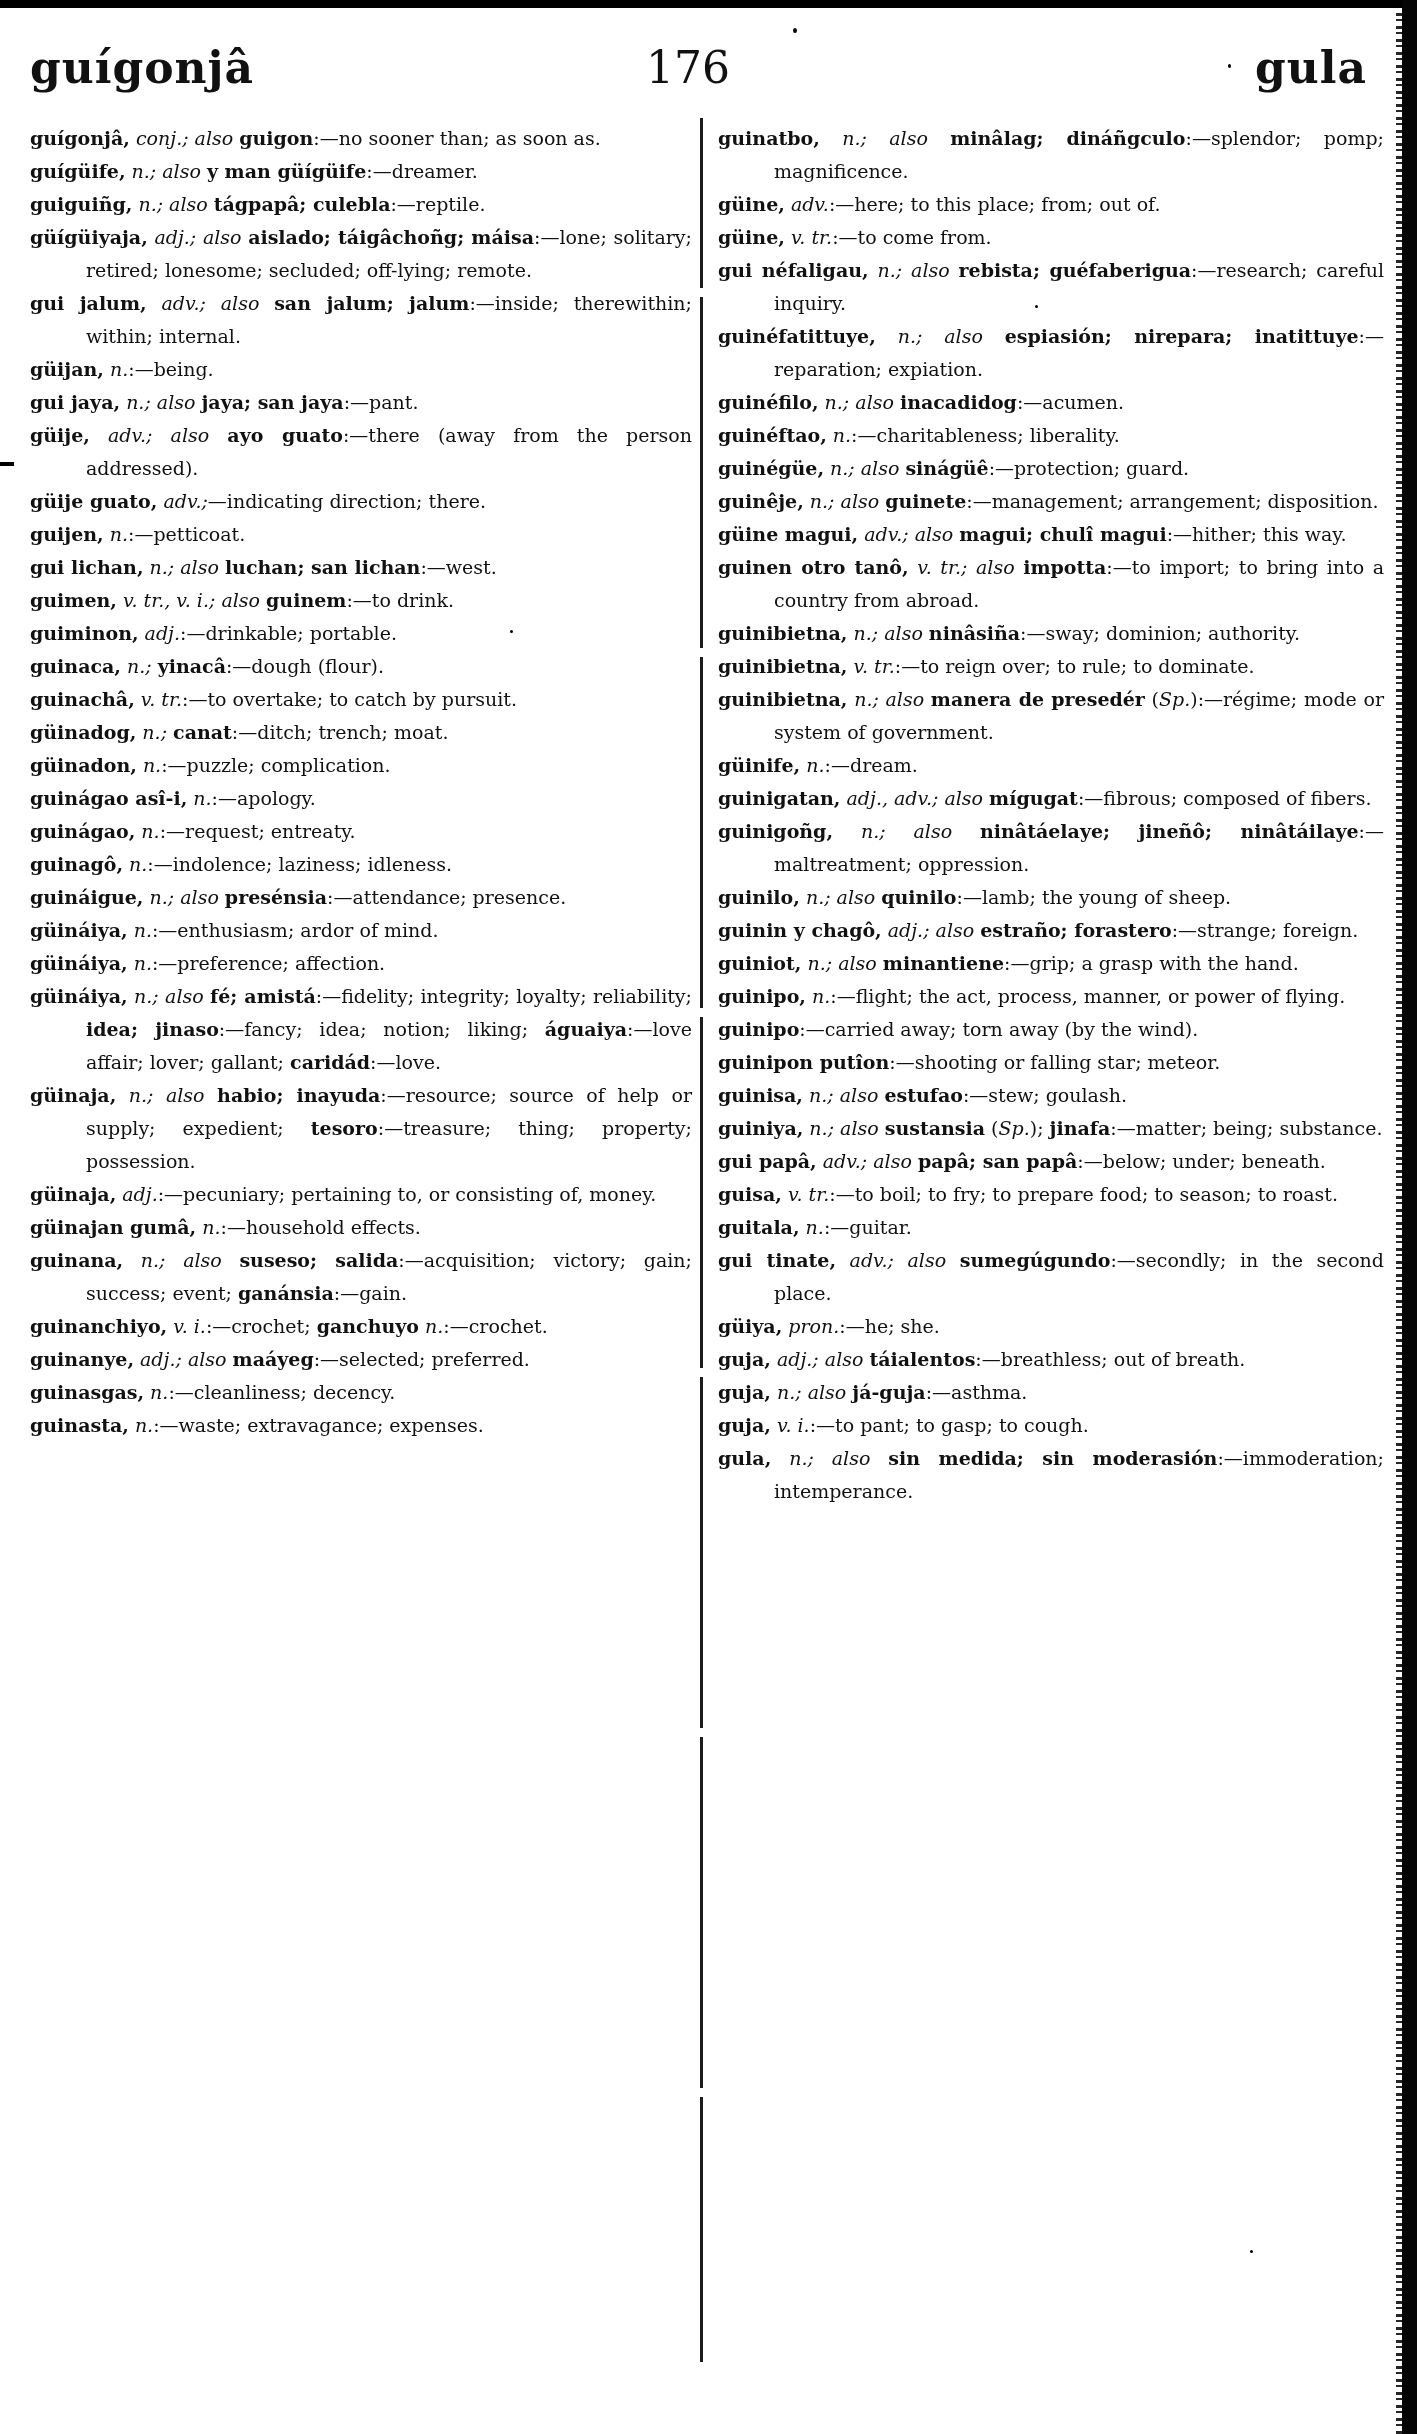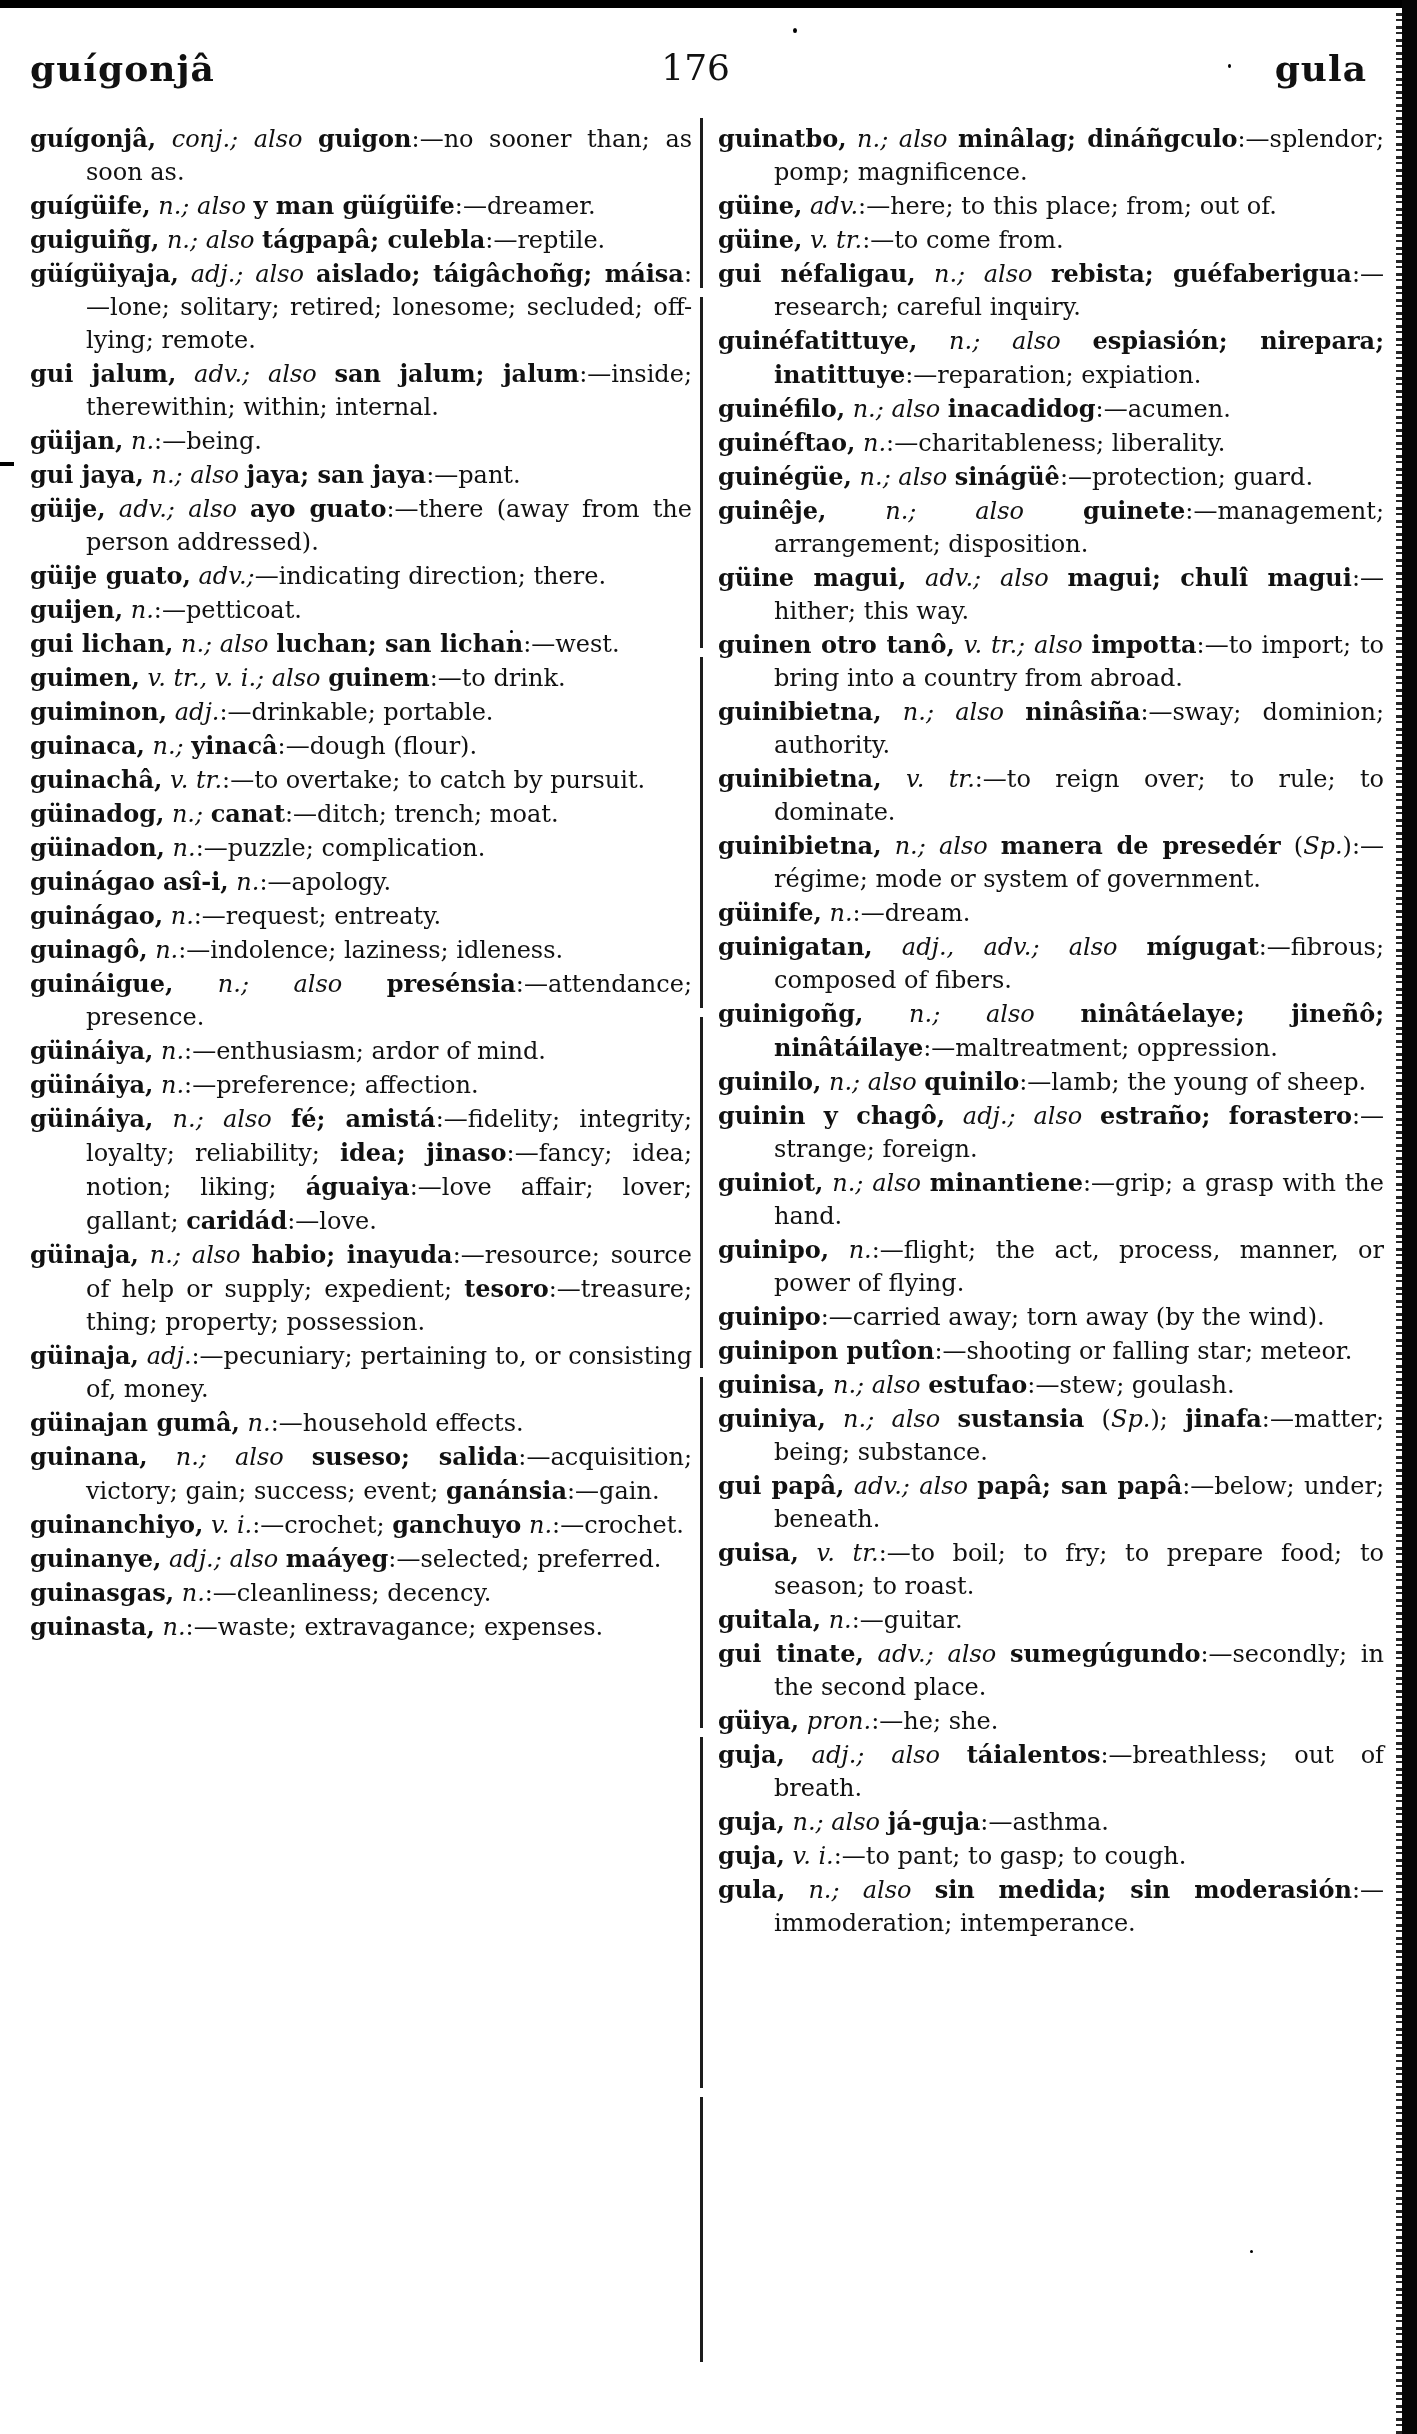--- a/index.html
+++ b/index.html
@@ -17,27 +17,27 @@
   .scan-right{position:absolute;right:0;top:0;width:15px;height:100%;background:#050505;}
   .scan-right::before{
     content:"";position:absolute;left:-6px;top:0;width:6px;height:100%;
     background:repeating-linear-gradient(to bottom,#000 0 3px,transparent 3px 6px,#000 6px 8px,transparent 8px 13px);
     opacity:.85;
   }
   .speck{position:absolute;background:#000;border-radius:50%;}
   .margin-dash{position:absolute;left:0;top:462px;width:14px;height:4px;background:#000;}
 
   
-  .running-head{position:absolute;top:46px;left:0;width:1417px;height:44px;font-size:36px;line-height:44px;}
+  .running-head{position:absolute;top:46px;left:0;width:1417px;height:44px;font-size:44px;line-height:44px;}
   .rh-left{position:absolute;left:30px;font-weight:bold;letter-spacing:1px;}
   .rh-num{position:absolute;left:610px;width:120px;text-align:right;}
   .rh-right{position:absolute;right:50px;font-weight:bold;letter-spacing:1px;}
 
   
-  .col{position:absolute;top:122px;font-size:24px;line-height:33px;text-align:justify;}
+  .col{position:absolute;top:122px;font-size:19px;line-height:33px;text-align:justify;}
   .col-left{left:30px;width:662px;}
   .col-right{left:718px;width:666px;}
   .divider{
     position:absolute;left:700px;top:118px;width:3px;height:2244px;
     background:repeating-linear-gradient(to bottom,#1c1c1c 0 170px,transparent 170px 179px,#1c1c1c 179px 360px);
   }
   .entry{margin:0;padding-left:56px;text-indent:-56px;}
   .entry .b{font-weight:bold;}
   .entry .i{font-style:italic;}
 </style>

